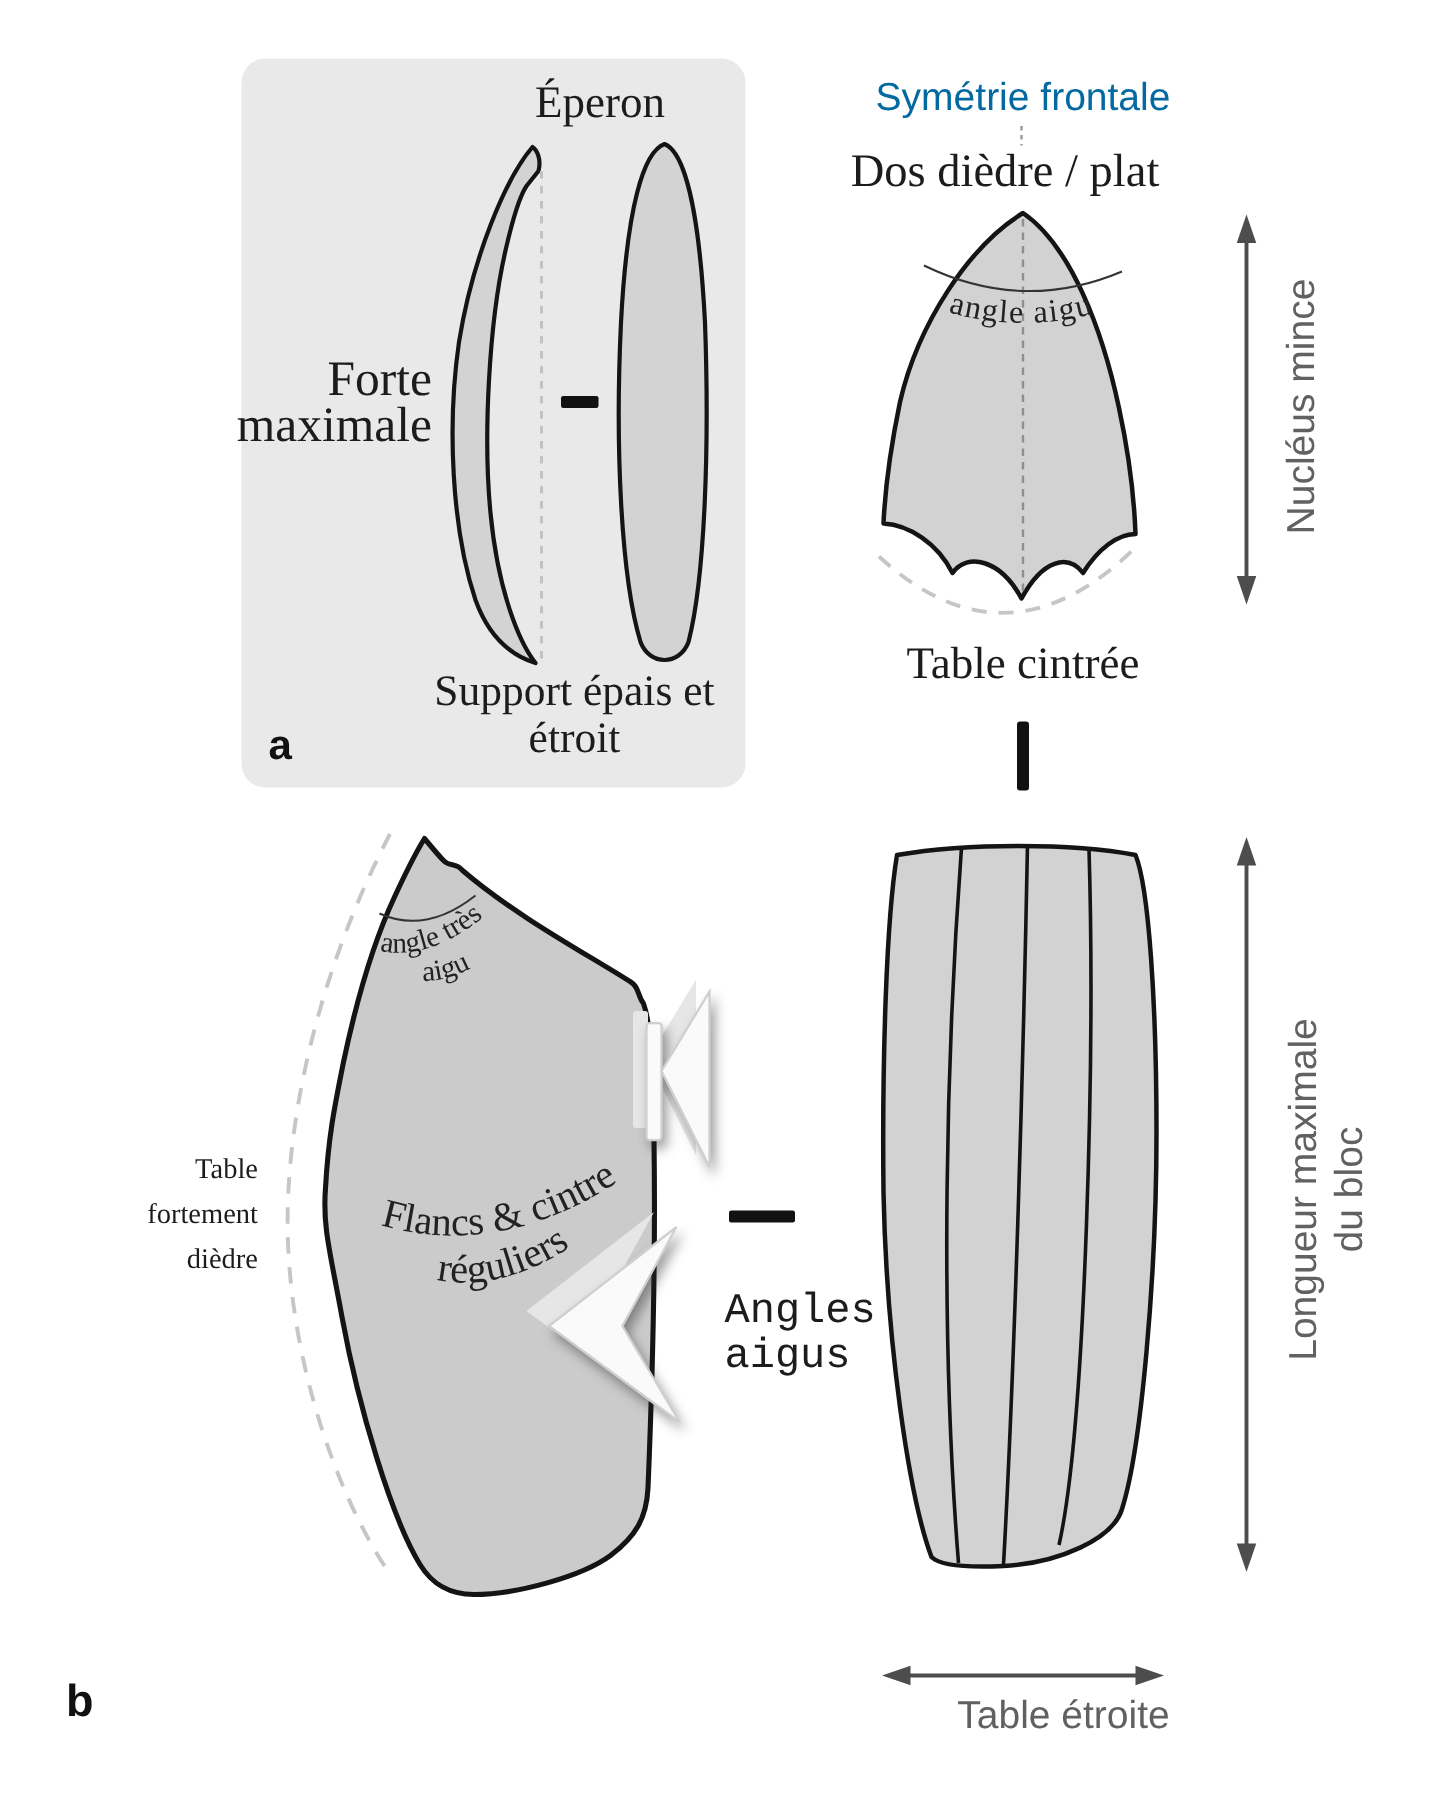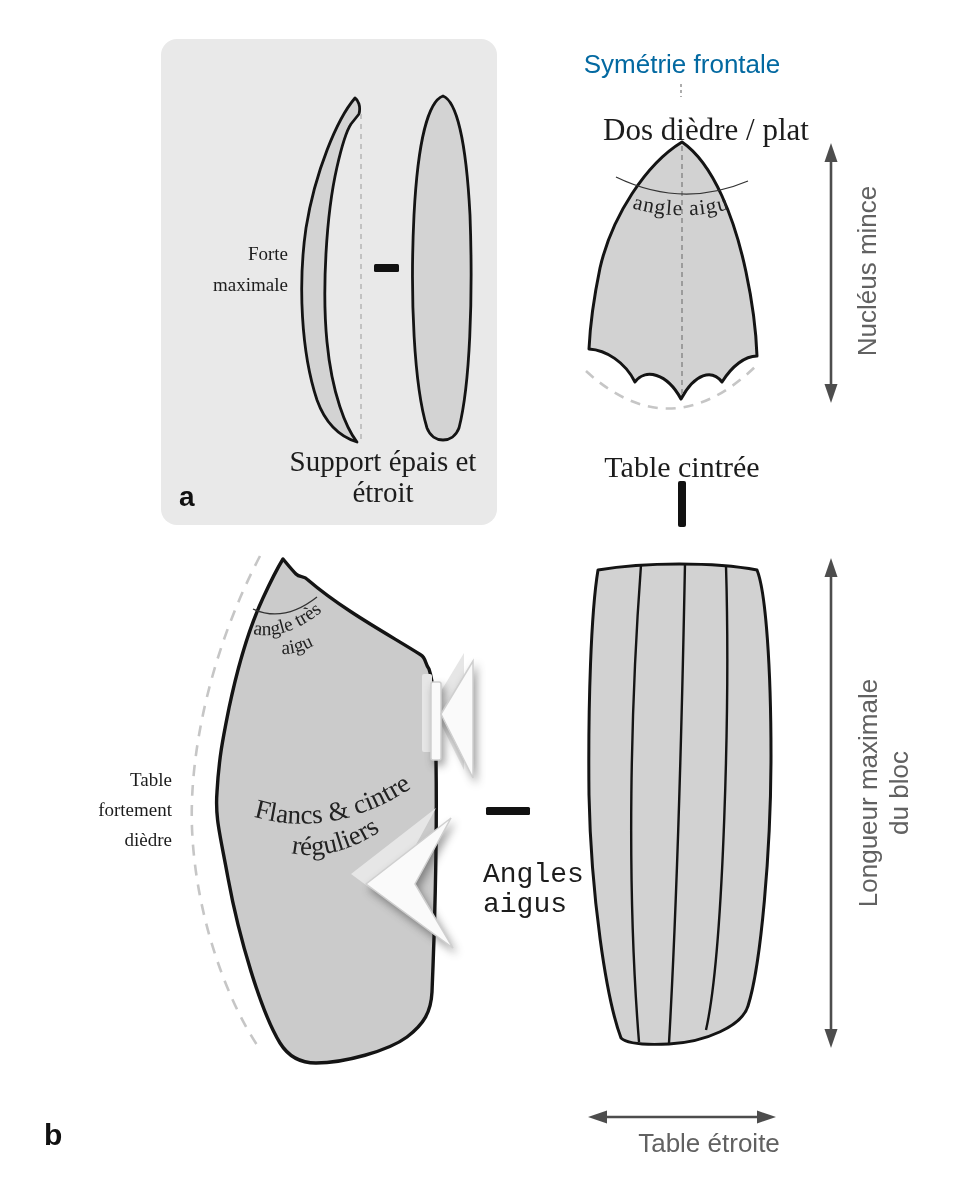--- a/index.html
+++ b/index.html
@@ -120,38 +120,39 @@
       <polygon points="831,558 824.5,577 837.5,577" stroke="none"></polygon>
       <polygon points="831,1048 824.5,1029 837.5,1029" stroke="none"></polygon>
     </g>
     <g stroke="#4d4d4d" fill="#4d4d4d">
       <line x1="606" y1="1117" x2="758" y2="1117" stroke-width="2.6"></line>
       <polygon points="588,1117 607,1110.5 607,1123.5" stroke="none"></polygon>
       <polygon points="776,1117 757,1110.5 757,1123.5" stroke="none"></polygon>
     </g>
   </svg>
 
+  <div class="lbl serif center" style="left:330px;top:52px;width:140px;font-size:30px;">Éperon</div>
 
-  <div class="lbl serif right" style="left:140px;top:238px;width:148px;font-size:19px;line-height:31px;">
+  <div class="lbl serif right" style="left:140px;top:238px;width:148px;font-size:33px;line-height:31px;">
     <div>Forte</div>
     <div>maximale</div>
   </div>
 
   <div class="lbl serif center" style="left:277px;top:446px;width:212px;font-size:29px;line-height:31px;">
     <div>Support épais et</div>
     <div>étroit</div>
   </div>
 
   <div class="lbl sans bold" style="left:179px;top:481px;font-size:28px;color:#111;">a</div>
 
   <div class="lbl sans muted-light center" style="left:570px;top:49px;width:224px;font-size:26px;">Symétrie frontale</div>
 
-  <div class="lbl serif center" style="left:592px;top:96px;width:228px;font-size:31px;margin-top:16px;">Dos dièdre / plat</div>
+  <div class="lbl serif center" style="left:556px;top:96px;width:228px;font-size:31px;">Dos dièdre / plat</div>
 
-  <div class="lbl serif center" style="left:578px;top:426px;width:208px;font-size:30px;margin-top:24px;">Table cintrée</div>
+  <div class="lbl serif center" style="left:578px;top:426px;width:208px;font-size:30px;">Table cintrée</div>
 
   <div class="lbl sans muted center rot" style="left:719px;top:254px;width:300px;height:34px;font-size:26px;">Nucléus mince</div>
 
   <div class="lbl sans muted center rot" style="left:734px;top:762px;width:300px;height:62px;font-size:26px;line-height:31px;">
     <div>Longueur maximale</div>
     <div>du bloc</div>
   </div>
 
   <div class="lbl sans muted center" style="left:611px;top:1128px;width:196px;font-size:26px;">Table étroite</div>
 

